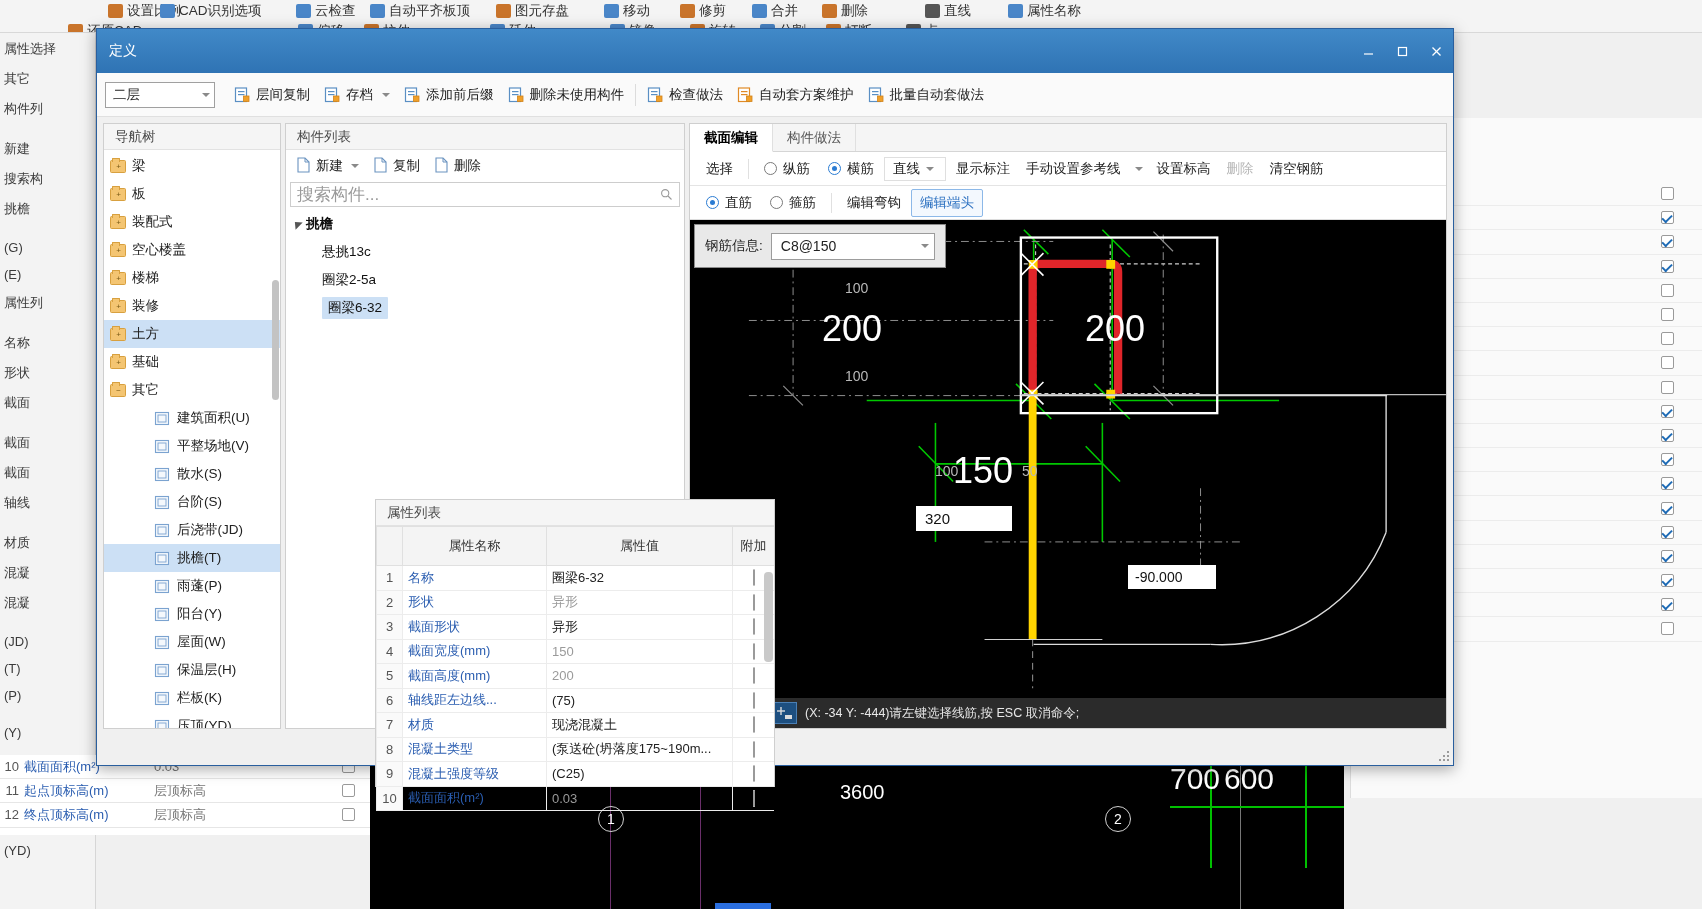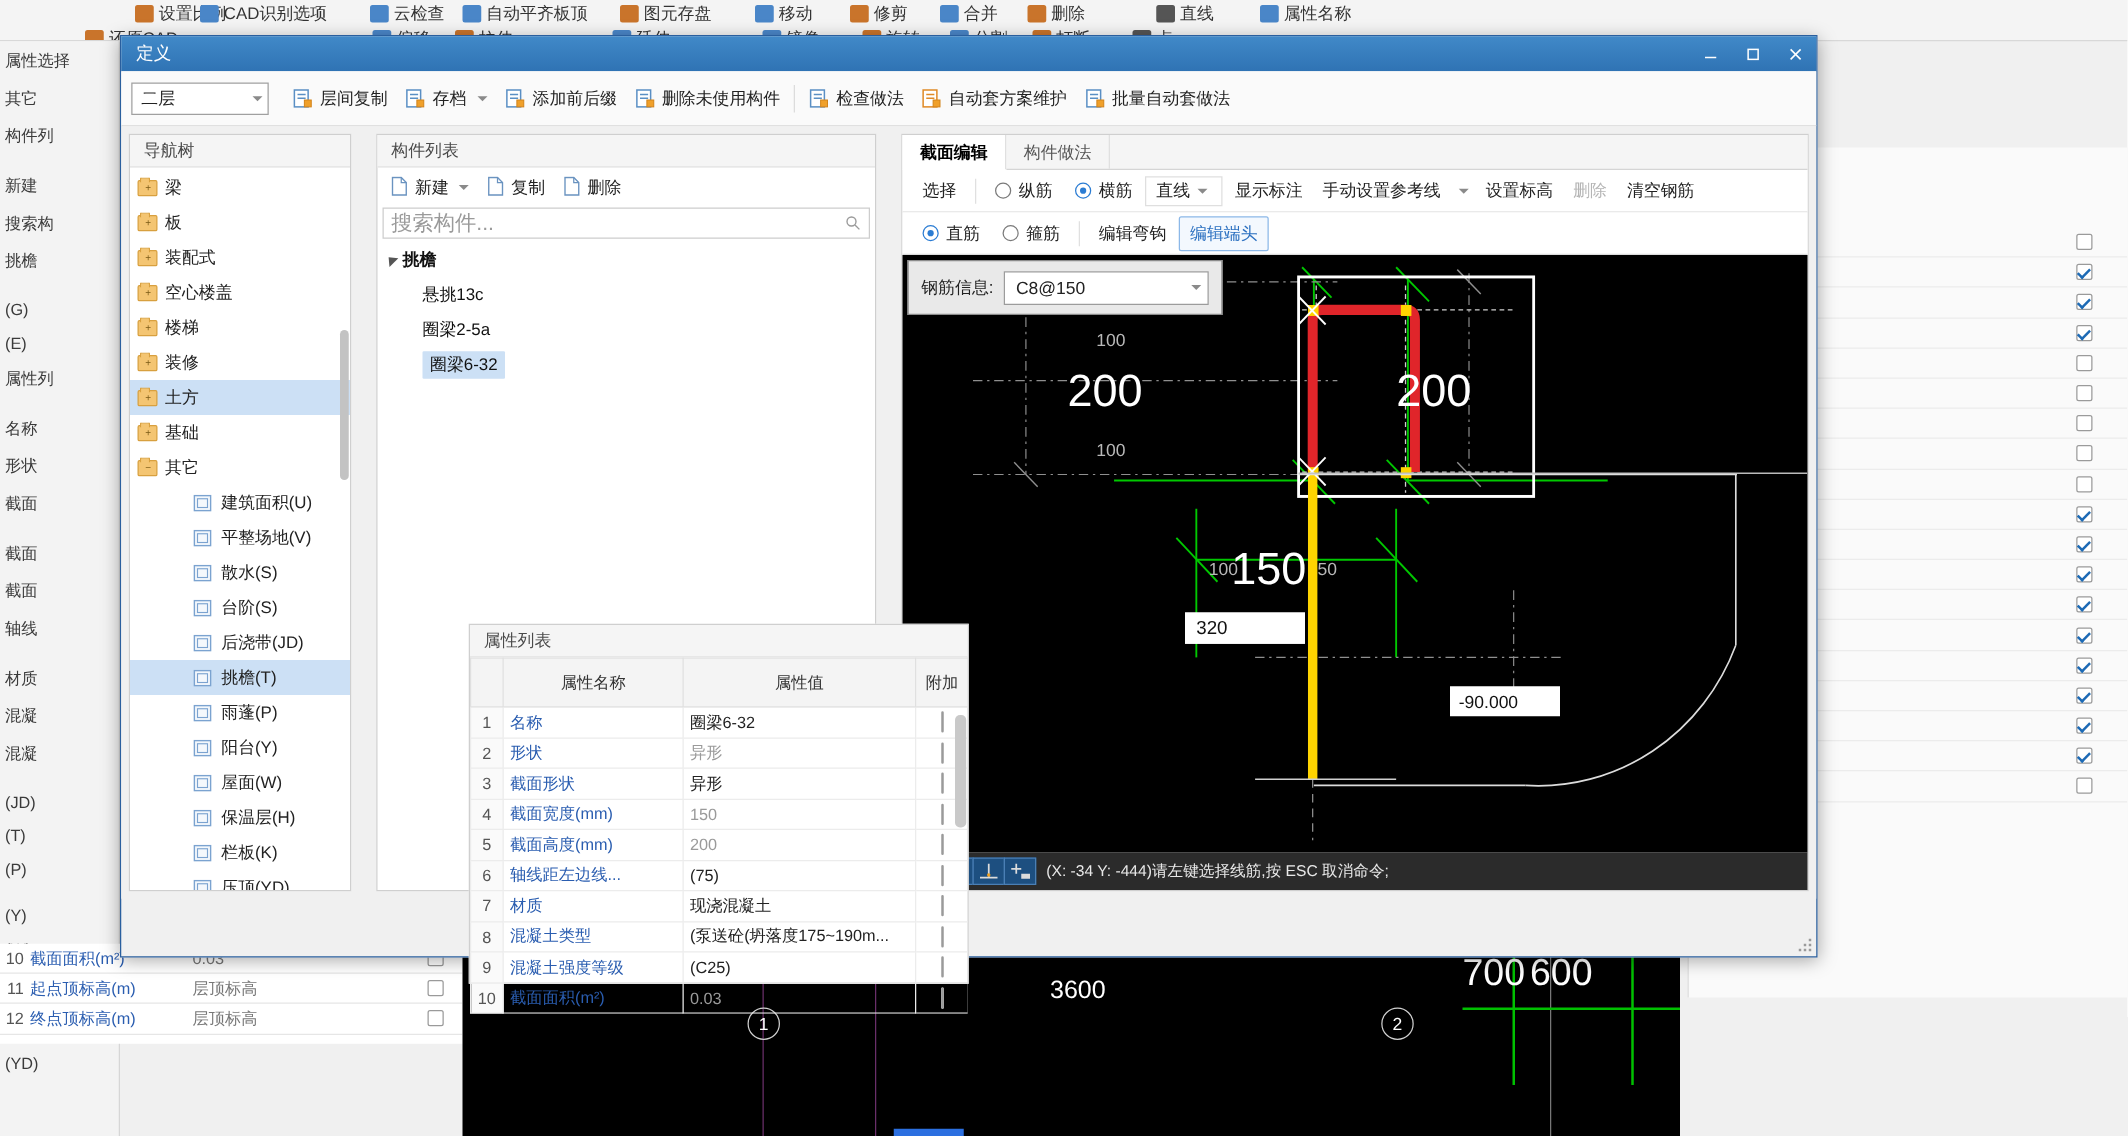--- a/index.html
+++ b/index.html
@@ -74,21 +74,21 @@
   }
   .cad-txt { position: absolute; color: #fff; font-size: 20px; }
 
   
   .dialog {
     position: absolute; left: 96px; top: 28px; width: 1358px; height: 738px;
     background: #f0f0f0; border: 1px solid #2a5f9e;
     box-shadow: 0 3px 14px rgba(0,0,0,.35);
   }
   .dlg-title {
-    height: 28px; background: #3a7ebf; display: flex; align-items: center;
+    height: 44px; background: #3a7ebf; display: flex; align-items: center;
     padding-left: 12px; color: #fff; font-size: 14px;
     background: linear-gradient(#4189c8, #2f73b4);
   }
   .dlg-title .t { flex: 1; }
   .dlg-btns { display: flex; height: 32px; }
   .dlg-btn {
     width: 34px; height: 32px; display: flex; align-items: center; justify-content: center;
     color: #fff; font-size: 15px;
   }
 
@@ -104,21 +104,21 @@
   .combo .cv { flex: 1; }
   .caret { width: 0; height: 0; border-left: 4px solid transparent; border-right: 4px solid transparent;
            border-top: 4px solid #8a8a8a; }
   .tb-sep { width: 1px; height: 22px; background: #dcdcdc; margin: 0 4px; }
   .tb-btn {
     display: flex; align-items: center; gap: 5px; height: 28px;
     padding: 0 7px; font-size: 13.5px; color: #222; white-space: nowrap; border-radius: 2px;
   }
   .tb-ic { width: 17px; height: 16px; position: relative; flex: 0 0 17px; }
 
-  .dlg-body { display: flex; height: 618px; padding: 6px; gap: 20px; background:#f0f0f0; }
+  .dlg-body { display: flex; height: 618px; padding: 6px; gap: 4px; background:#f0f0f0; }
 
   .panel { background: #fff; border: 1px solid #cfcfcf; display: flex; flex-direction: column; }
   .panel-head {
     height: 26px; background: #f5f5f5; border-bottom: 1px solid #e2e2e2;
     display: flex; align-items: center; padding-left: 11px;
     font-size: 13.5px; color: #4a4a4a;
   }
 
   
   .nav-panel { width: 178px; }

